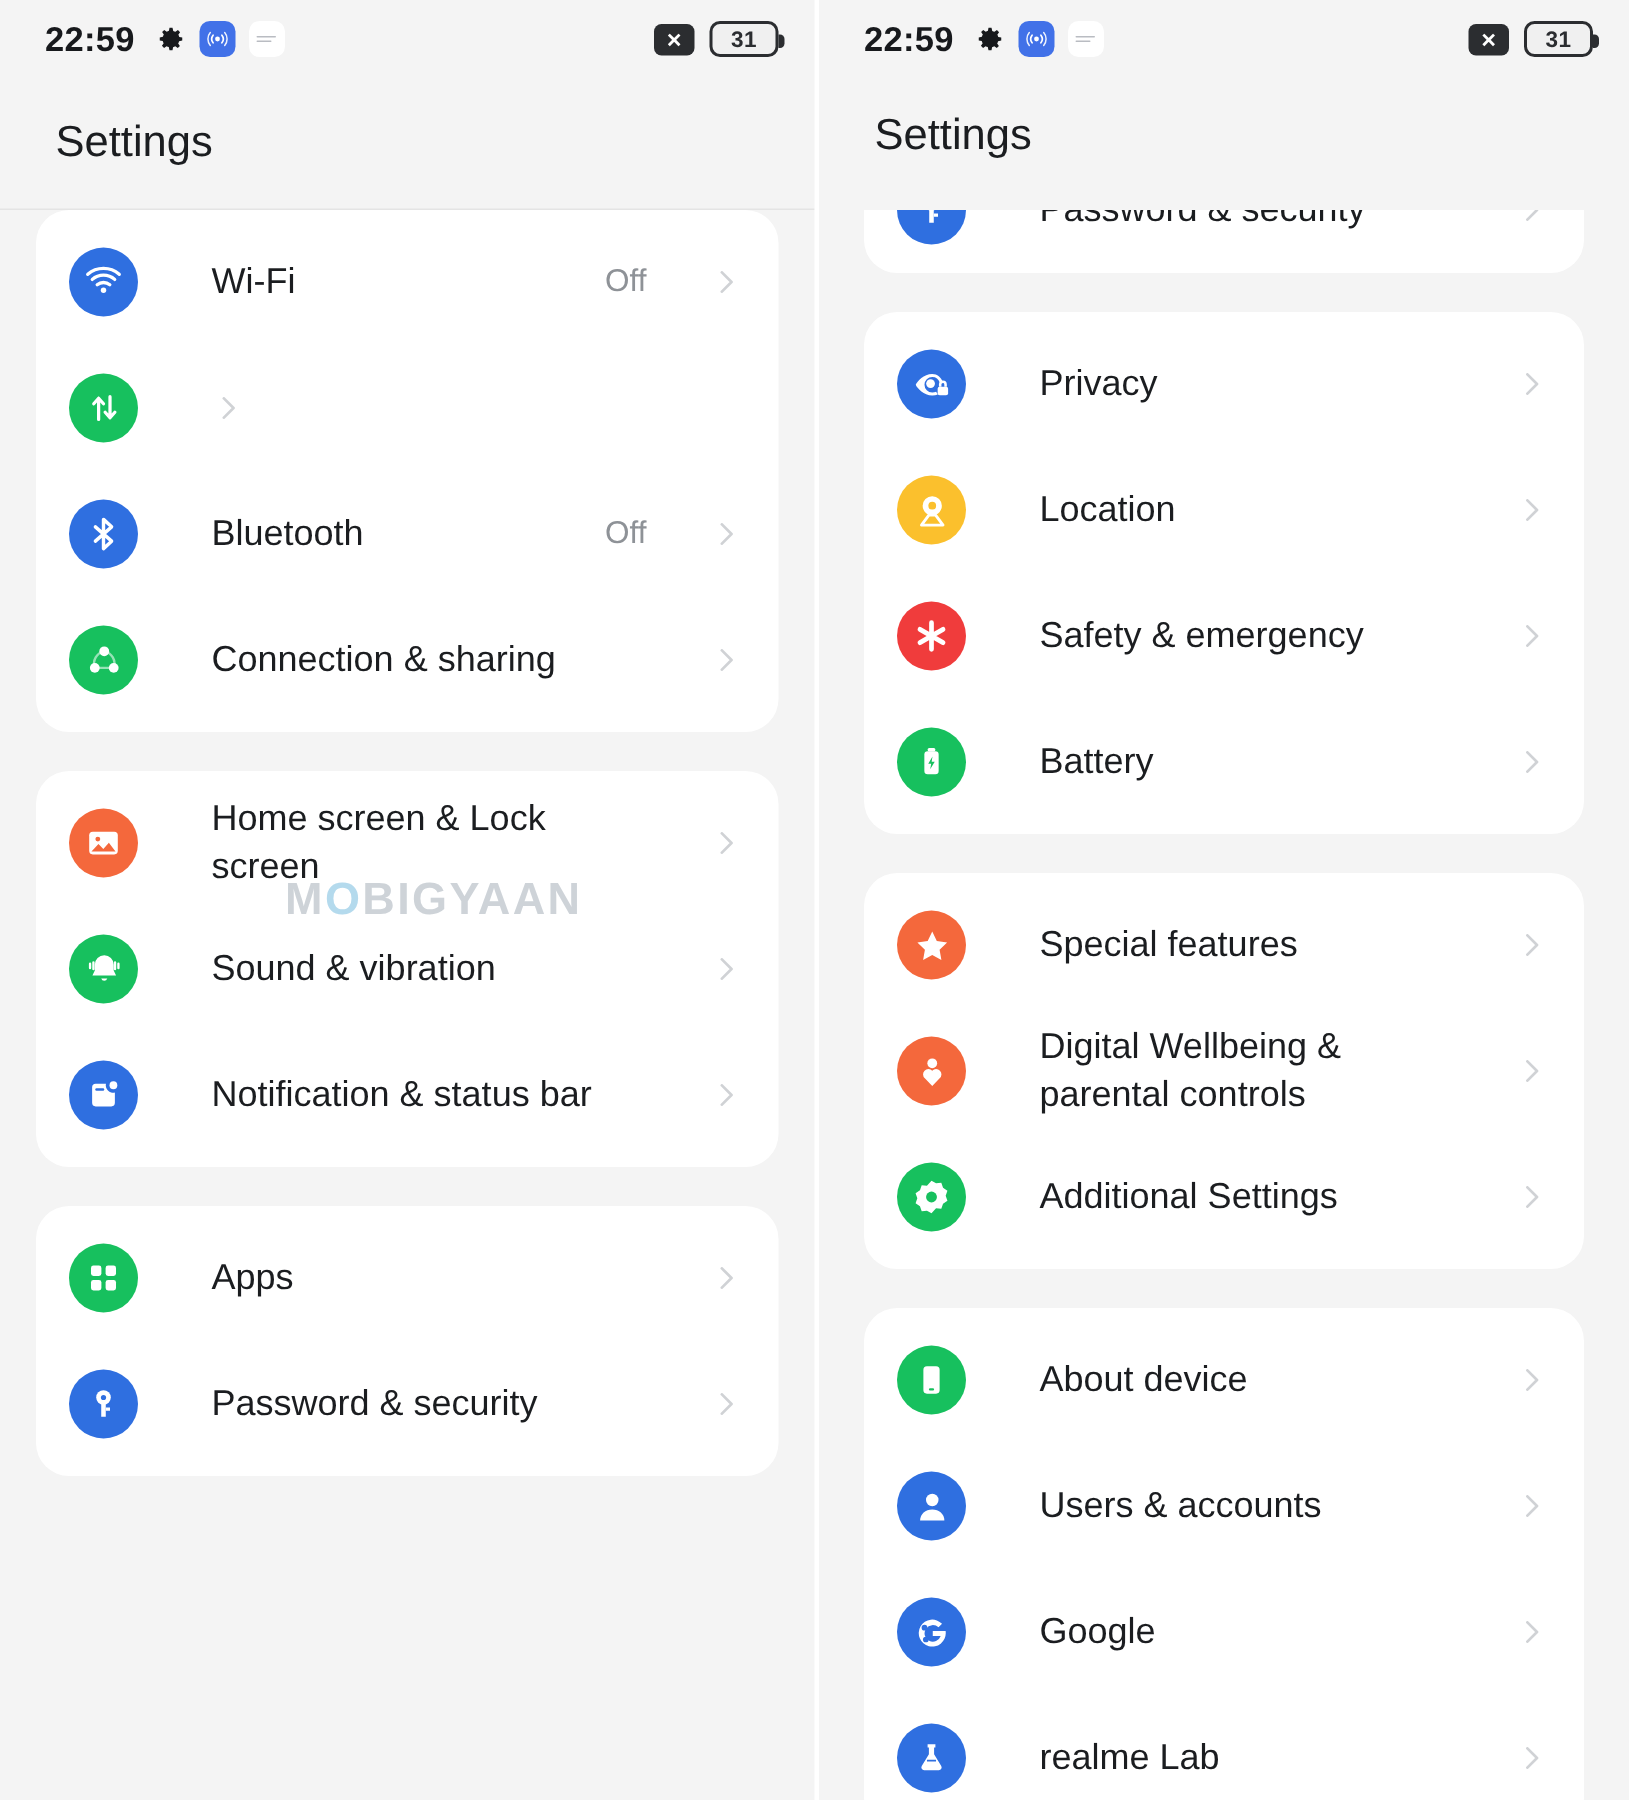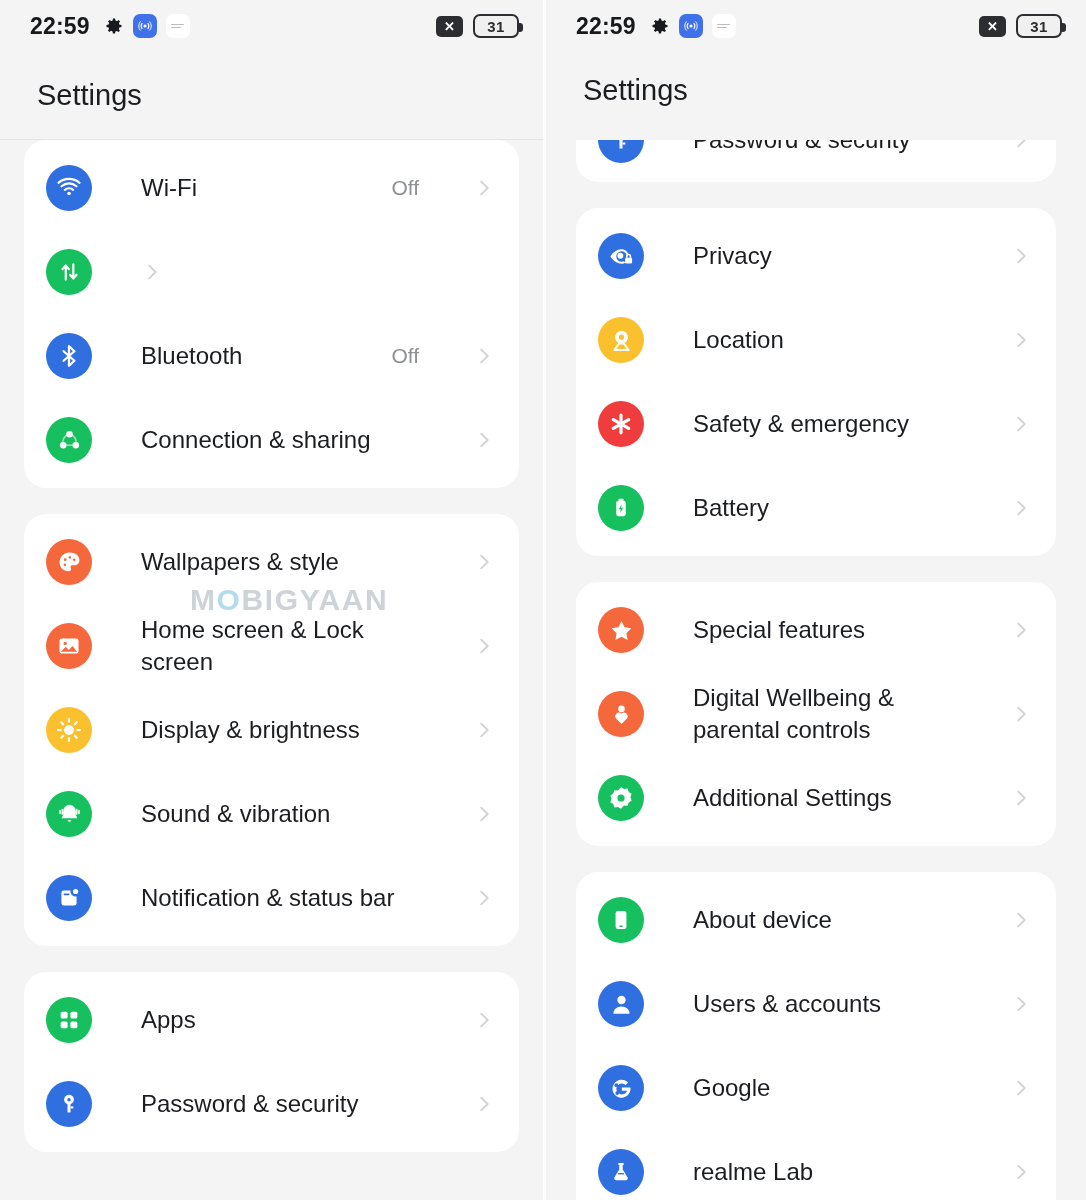--- a/index.html
+++ b/index.html
@@ -94,21 +94,21 @@
     width: 46px; height: 46px; border-radius: 50%;
     flex: 0 0 46px; display: flex; align-items: center; justify-content: center;
     margin-right: 25px;
   }
   .row .ico svg { display: block; }
   .row .label {
     font-size: 24px; color: #1b1d20; font-weight: 400;
     line-height: 1.33; flex: 1 1 auto; padding-right: 12px;
   }
   .row .value {
-    font-size: 21px; color: #8e9297; margin-right: 30px; white-space: nowrap;
+    font-size: 21px; color: #8e9297; margin-right: 18px; white-space: nowrap;
   }
   .chev { flex: 0 0 auto; opacity: .65; }
 
   
   .watermark {
     position: absolute; font-size: 30px; font-weight: 700;
     letter-spacing: 1.6px; color: #c6ccd2; opacity: .85;
     pointer-events: none; z-index: 12; white-space: nowrap;
   }
   .watermark .o { color: #a8d4ea; }
@@ -204,56 +204,27 @@
               </div>
               <div class="label">Connection &amp; sharing</div>
               <svg class="chev" width="22" height="22" viewBox="0 0 24 24">
                 <path d="M9 5l7 7-7 7" stroke="#b7bbc0" stroke-width="2" fill="none" stroke-linecap="round" stroke-linejoin="round"></path>
               </svg>
             </div>
           </div>
           <div class="card">
             <div class="row">
               <div class="ico" style="background:#f4683c">
-                <svg width="27" height="27" viewBox="0 0 24 24">
-                  <path d="M12 3.2c-4.9 0-8.8 3.8-8.8 8.6 0 4.8 3.9 8.3 8.1 8 1.5-.1 2.2-1 2.1-2 0-.7-.5-1.2-.5-1.9 0-.8.7-1.4 1.5-1.4h1.8c2.6 0 4.6-2 4.6-4.6 0-3.9-3.8-6.7-8.8-6.7z" fill="#ffffff"></path>
-                  <circle cx="8.2" cy="9.5" r="1.25" fill="#f4683c"></circle>
-                  <circle cx="12.3" cy="7.6" r="1.15" fill="#f4683c"></circle>
-                  <circle cx="16.2" cy="9.6" r="1.15" fill="#f4683c"></circle>
-                  <circle cx="7.9" cy="14" r="1.15" fill="#f4683c"></circle>
-                </svg>
-              </div>
-              <div class="label">Wallpapers &amp; style</div>
-              <svg class="chev" width="22" height="22" viewBox="0 0 24 24">
-                <path d="M9 5l7 7-7 7" stroke="#b7bbc0" stroke-width="2" fill="none" stroke-linecap="round" stroke-linejoin="round"></path>
-              </svg>
-            </div>
-            <div class="row">
-              <div class="ico" style="background:#f4683c">
                 <svg width="26" height="26" viewBox="0 0 24 24">
                   <rect x="3.2" y="5" width="17.6" height="14" rx="2.2" fill="#ffffff"></rect>
                   <circle cx="8.5" cy="9.6" r="1.5" fill="#f4683c"></circle>
                   <path d="M4.6 17.2l4.3-4.6 3 3.1 3.4-3.8 4.1 5.3z" fill="#f4683c"></path>
                 </svg>
               </div>
               <div class="label">Home screen &amp; Lock screen</div>
-              <svg class="chev" width="22" height="22" viewBox="0 0 24 24">
-                <path d="M9 5l7 7-7 7" stroke="#b7bbc0" stroke-width="2" fill="none" stroke-linecap="round" stroke-linejoin="round"></path>
-              </svg>
-            </div>
-            <div class="row">
-              <div class="ico" style="background:#fbc02d">
-                <svg width="28" height="28" viewBox="0 0 24 24">
-                  <circle cx="12" cy="12" r="4.2" fill="#ffffff"></circle>
-                  <g stroke="#ffffff" stroke-width="1.9" stroke-linecap="round">
-                    <path d="M12 2.6v2.3M12 19.1v2.3M2.6 12h2.3M19.1 12h2.3M5.4 5.4l1.6 1.6M17 17l1.6 1.6M18.6 5.4L17 7M7 17l-1.6 1.6"></path>
-                  </g>
-                </svg>
-              </div>
-              <div class="label">Display &amp; brightness</div>
               <svg class="chev" width="22" height="22" viewBox="0 0 24 24">
                 <path d="M9 5l7 7-7 7" stroke="#b7bbc0" stroke-width="2" fill="none" stroke-linecap="round" stroke-linejoin="round"></path>
               </svg>
             </div>
             <div class="row">
               <div class="ico" style="background:#17c05e">
                 <svg width="27" height="27" viewBox="0 0 24 24">
                   <path d="M12 3.4a5.6 5.6 0 00-5.6 5.6v3.4L5 15.4h14l-1.4-3V9A5.6 5.6 0 0012 3.4z" fill="#ffffff"></path>
                   <path d="M10.2 17.2a1.9 1.9 0 003.6 0z" fill="#ffffff"></path>
                   <g stroke="#ffffff" stroke-width="1.4" stroke-linecap="round">

